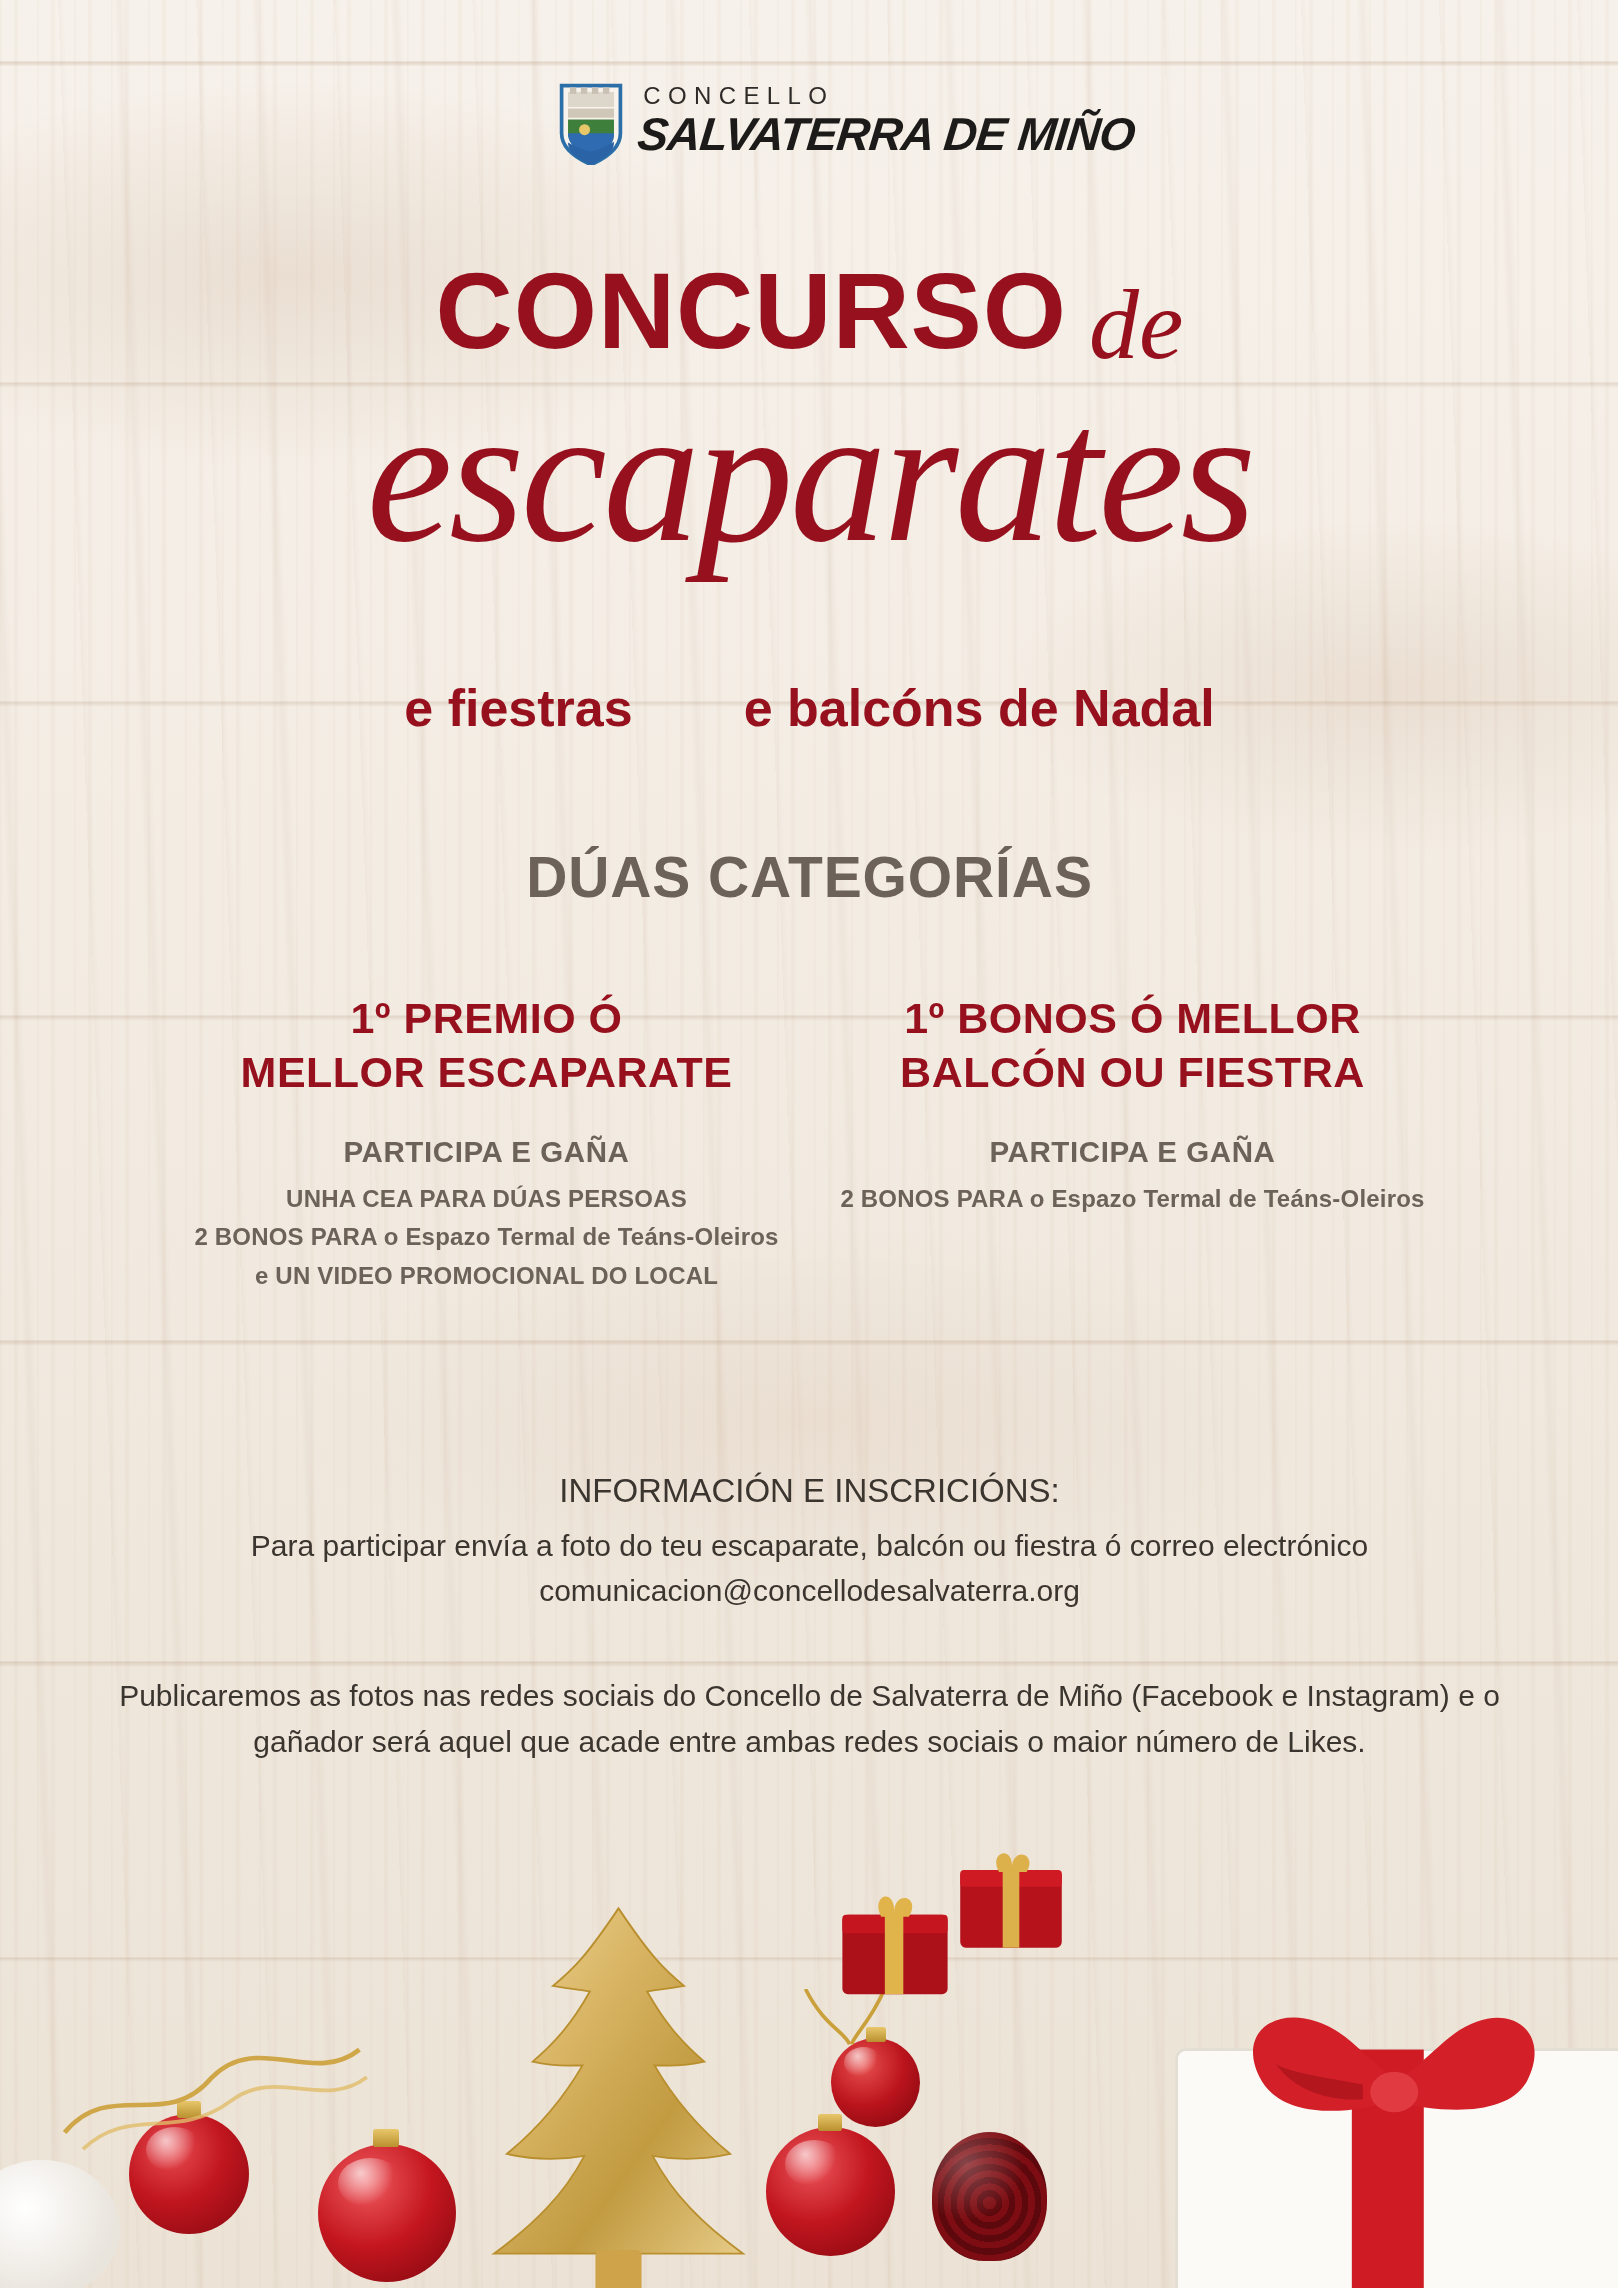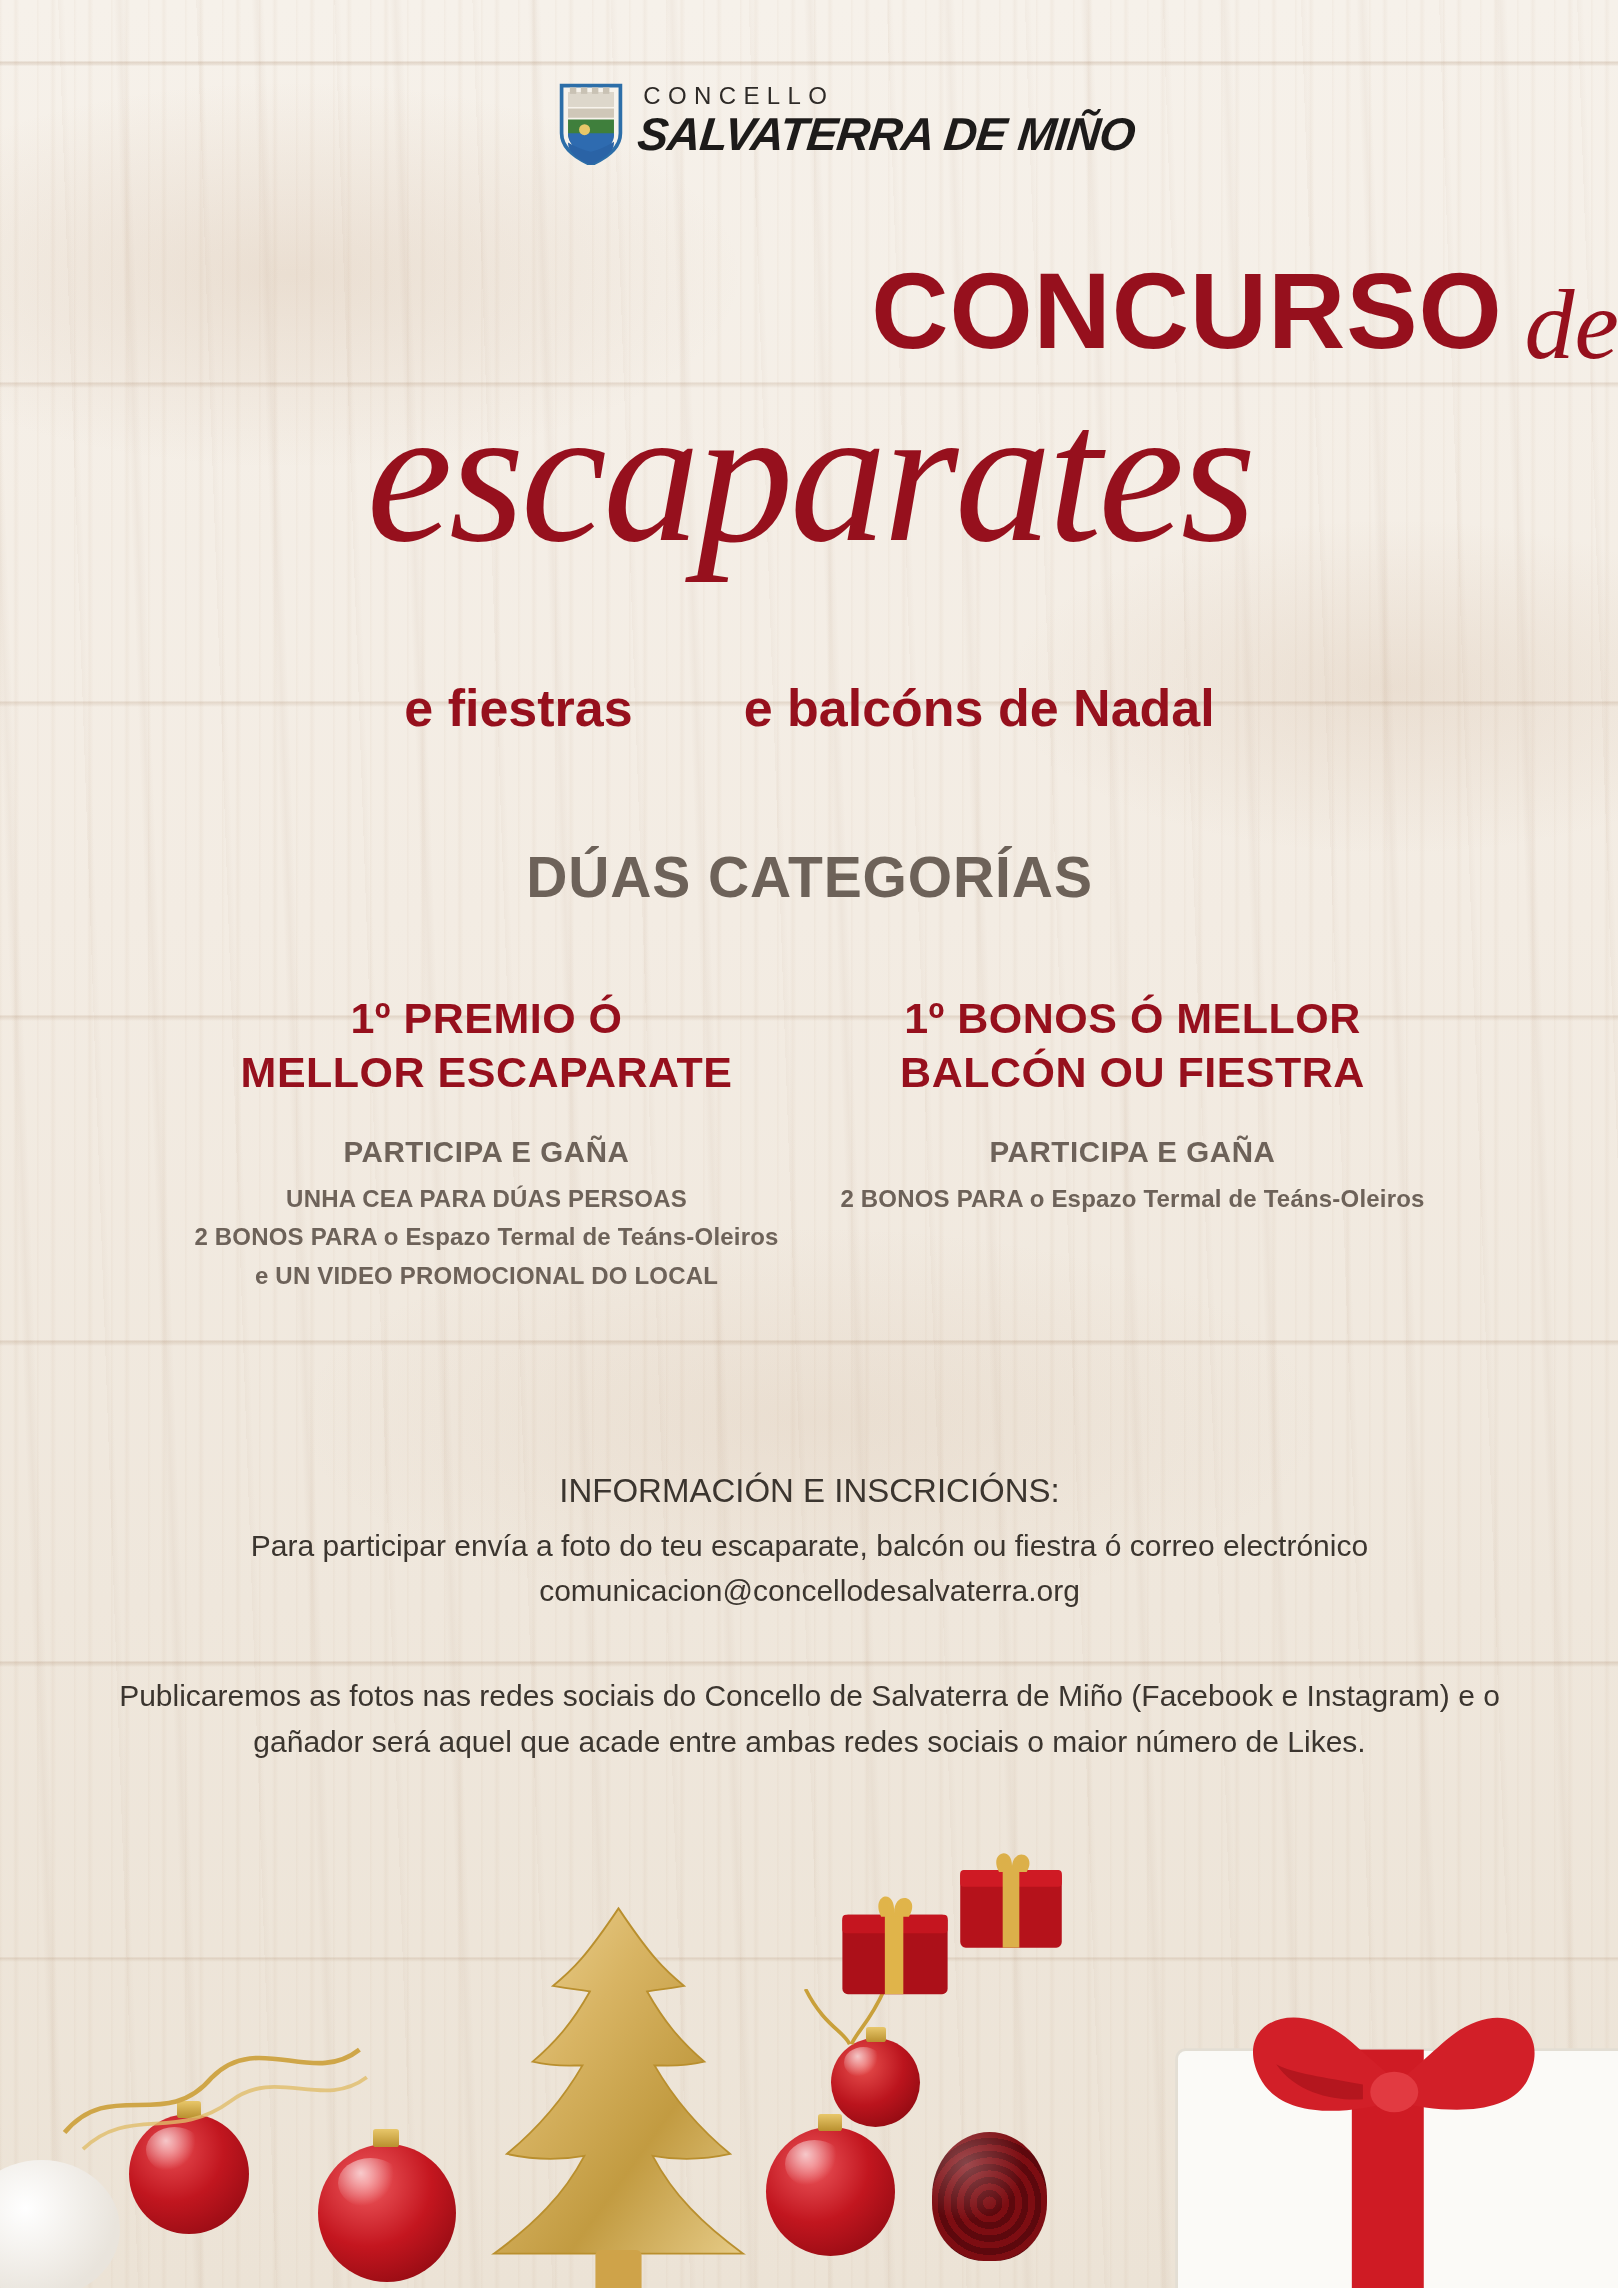--- a/index.html
+++ b/index.html
@@ -112,21 +112,21 @@
     transform: skewX(-6deg);
     white-space: nowrap;
   }
 
   
   .title-concurso {
     position: absolute;
     top: 249px;
     left: 0;
     width: 100%;
-    text-align: right;
+    text-align: center;
     color: #96101d;
   }
   .t-concurso {
     font-size: 107px;
     font-weight: bold;
     letter-spacing: 0.9px;
     display: inline-block;
     vertical-align: middle;
     font-family: "Liberation Sans", sans-serif;
   }

